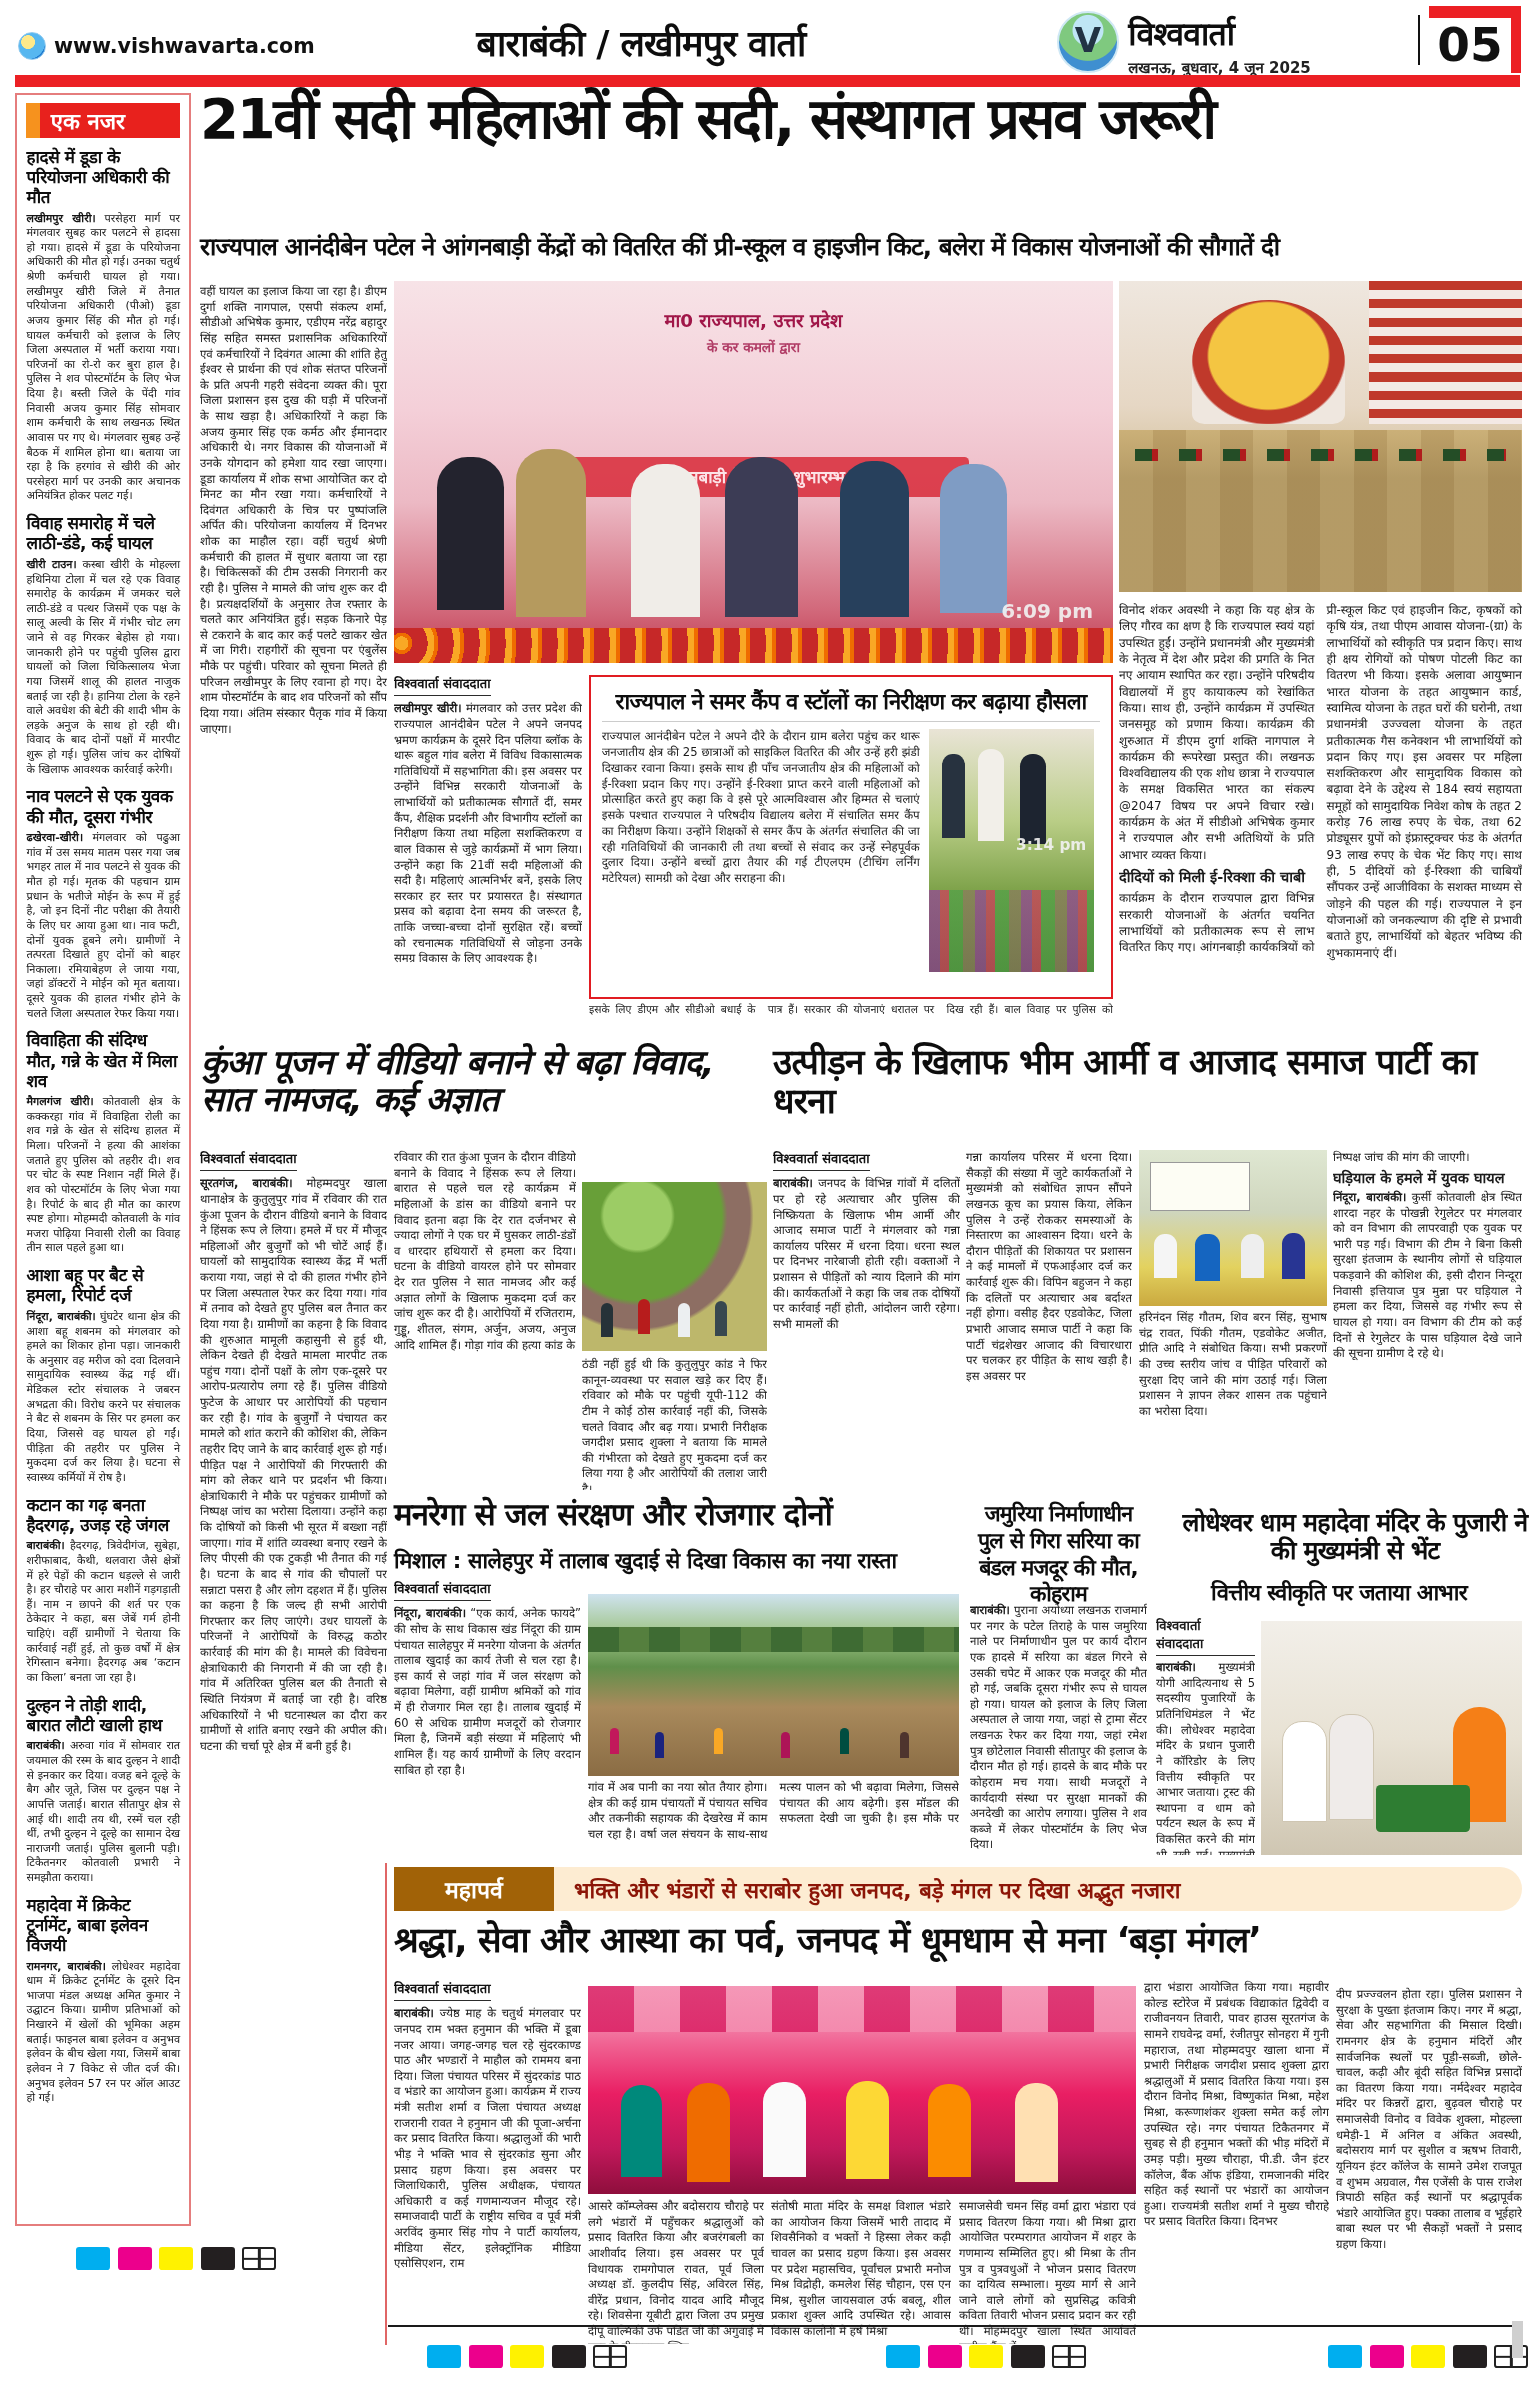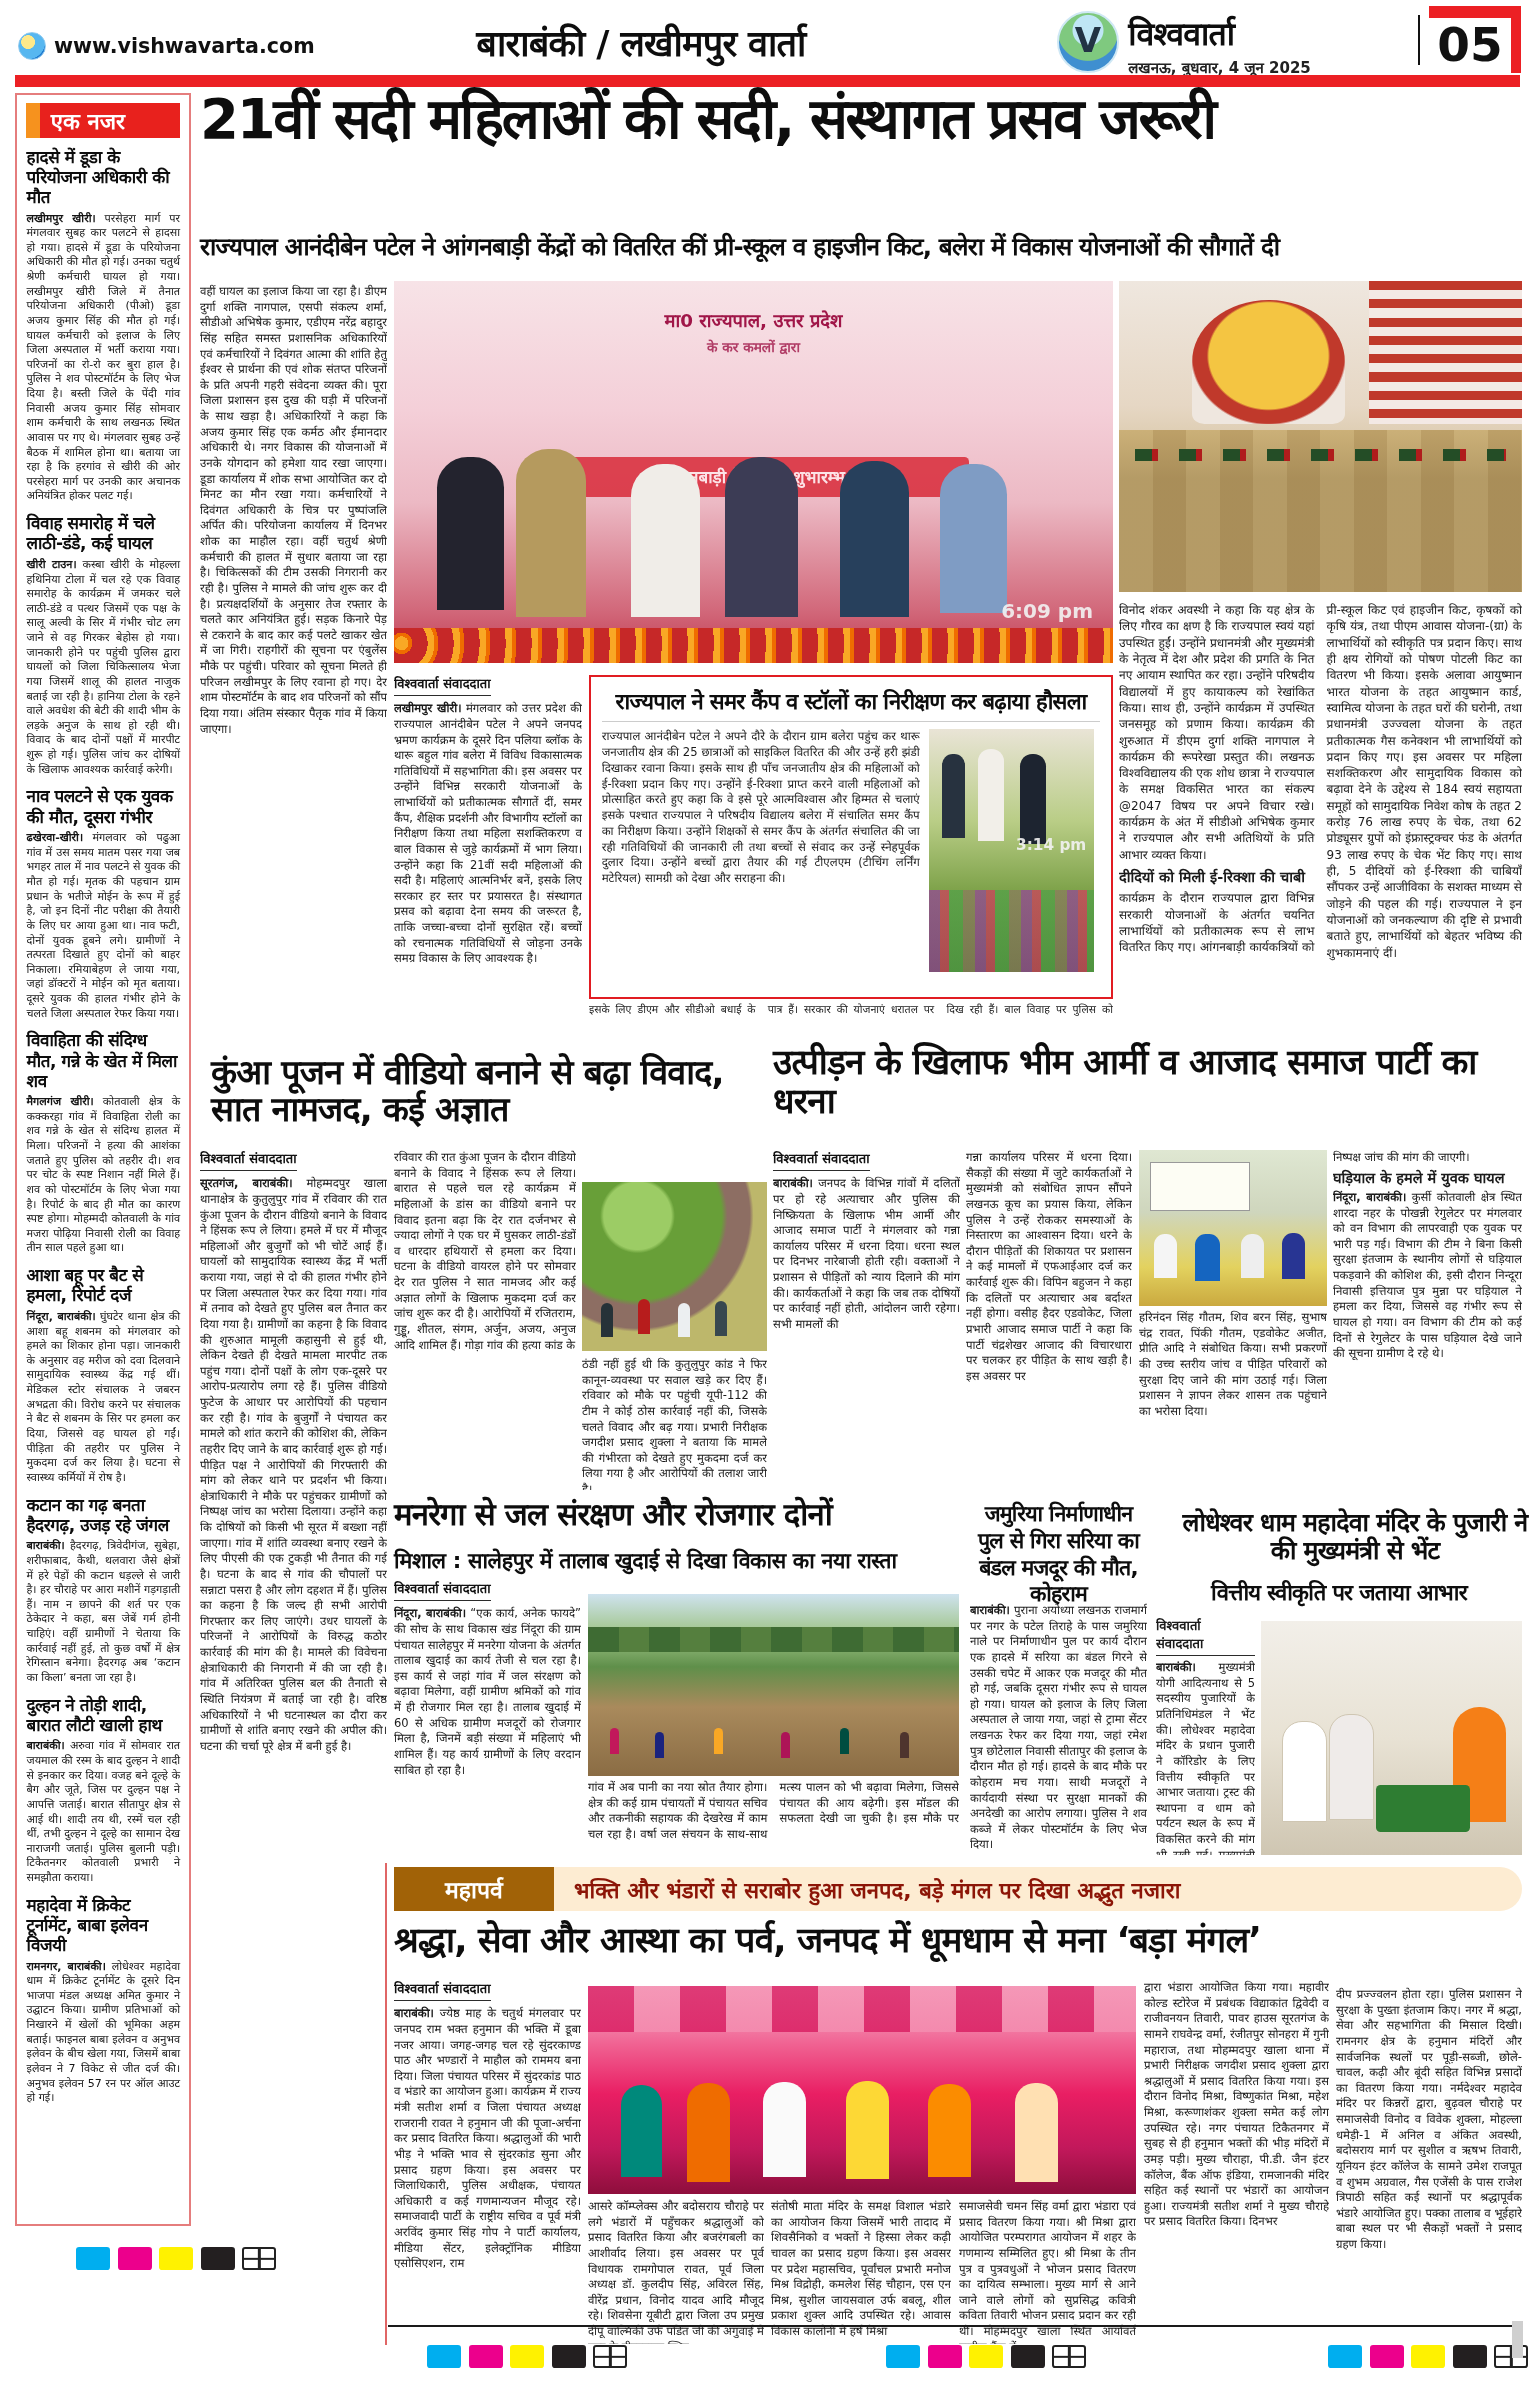--- a/index.html
+++ b/index.html
@@ -152,21 +152,21 @@
         <div style="position:absolute;left:0;bottom:0;width:100%;height:34%;background:repeating-linear-gradient(90deg,#9c27b0 0 10.7px,#e91e63 10.7px 20px,#43a047 20px 34px,#8d6e63 34px 46px);opacity:.55;"></div>
         <span class="ts" style="right:7.6px;top:40%;font-size:15.3px;margin-top:10px;">3:14 pm</span>
       </div>
     </div>
   </div>
 
   <div class="abs body-sm mc3" style="left:589px;top:1003px;width:524px;height:29px;">
     <p>इसके लिए डीएम और सीडीओ बधाई के पात्र हैं। सरकार की योजनाएं धरातल पर दिख रही हैं। बाल विवाह पर पुलिस को स्वतः संज्ञान लेकर कार्रवाई करनी चाहिए। बेटियों के आगे बढ़ने से ही समाज आगे बढ़ेगा।</p>
   </div>
 
-  <h2 class="abs hd" style="left:200px;top:1043px;width:566px;font-size:34px;line-height:1.1;margin:11px;">कुंआ पूजन में वीडियो बनाने से बढ़ा विवाद, सात नामजद, कई अज्ञात</h2>
+  <h2 class="abs hd" style="left:200px;top:1043px;width:566px;font-size:34px;line-height:1.1;margin:1px;font-style:italic;">कुंआ पूजन में वीडियो बनाने से बढ़ा विवाद, सात नामजद, कई अज्ञात</h2>
 
   <div class="abs body-txt" style="left:200px;top:1150px;width:187px;height:1188px;">
     <span class="byl">विश्ववार्ता संवाददाता</span>
     <p><span class="dl">सूरतगंज, बाराबंकी।</span> <span>मोहम्मदपुर खाला थानाक्षेत्र के कुतुलुपुर गांव में रविवार की रात कुंआ पूजन के दौरान वीडियो बनाने के विवाद ने हिंसक रूप ले लिया। हमले में घर में मौजूद महिलाओं और बुजुर्गों को भी चोटें आई हैं। घायलों को सामुदायिक स्वास्थ्य केंद्र में भर्ती कराया गया, जहां से दो की हालत गंभीर होने पर जिला अस्पताल रेफर कर दिया गया। गांव में तनाव को देखते हुए पुलिस बल तैनात कर दिया गया है। ग्रामीणों का कहना है कि विवाद की शुरुआत मामूली कहासुनी से हुई थी, लेकिन देखते ही देखते मामला मारपीट तक पहुंच गया। दोनों पक्षों के लोग एक-दूसरे पर आरोप-प्रत्यारोप लगा रहे हैं। पुलिस वीडियो फुटेज के आधार पर आरोपियों की पहचान कर रही है। गांव के बुजुर्गों ने पंचायत कर मामले को शांत कराने की कोशिश की, लेकिन तहरीर दिए जाने के बाद कार्रवाई शुरू हो गई। पीड़ित पक्ष ने आरोपियों की गिरफ्तारी की मांग को लेकर थाने पर प्रदर्शन भी किया। क्षेत्राधिकारी ने मौके पर पहुंचकर ग्रामीणों को निष्पक्ष जांच का भरोसा दिलाया। उन्होंने कहा कि दोषियों को किसी भी सूरत में बख्शा नहीं जाएगा। गांव में शांति व्यवस्था बनाए रखने के लिए पीएसी की एक टुकड़ी भी तैनात की गई है। घटना के बाद से गांव की चौपालों पर सन्नाटा पसरा है और लोग दहशत में हैं। पुलिस का कहना है कि जल्द ही सभी आरोपी गिरफ्तार कर लिए जाएंगे। उधर घायलों के परिजनों ने आरोपियों के विरुद्ध कठोर कार्रवाई की मांग की है। मामले की विवेचना क्षेत्राधिकारी की निगरानी में की जा रही है। गांव में अतिरिक्त पुलिस बल की तैनाती से स्थिति नियंत्रण में बताई जा रही है। वरिष्ठ अधिकारियों ने भी घटनास्थल का दौरा कर ग्रामीणों से शांति बनाए रखने की अपील की। घटना की चर्चा पूरे क्षेत्र में बनी हुई है।</span></p>
   </div>
 
   <div class="abs body-txt" style="left:394px;top:1150px;width:182px;height:340px;">
     <p>रविवार की रात कुंआ पूजन के दौरान वीडियो बनाने के विवाद ने हिंसक रूप ले लिया। बारात से पहले चल रहे कार्यक्रम में महिलाओं के डांस का वीडियो बनाने पर विवाद इतना बढ़ा कि देर रात दर्जनभर से ज्यादा लोगों ने एक घर में घुसकर लाठी-डंडों व धारदार हथियारों से हमला कर दिया। घटना के वीडियो वायरल होने पर सोमवार देर रात पुलिस ने सात नामजद और कई अज्ञात लोगों के खिलाफ मुकदमा दर्ज कर जांच शुरू कर दी है। आरोपियों में रजितराम, गुड्डू, शीतल, संगम, अर्जुन, अजय, अनुज आदि शामिल हैं। गोड़ा गांव की हत्या कांड के</p>
   </div>
 

